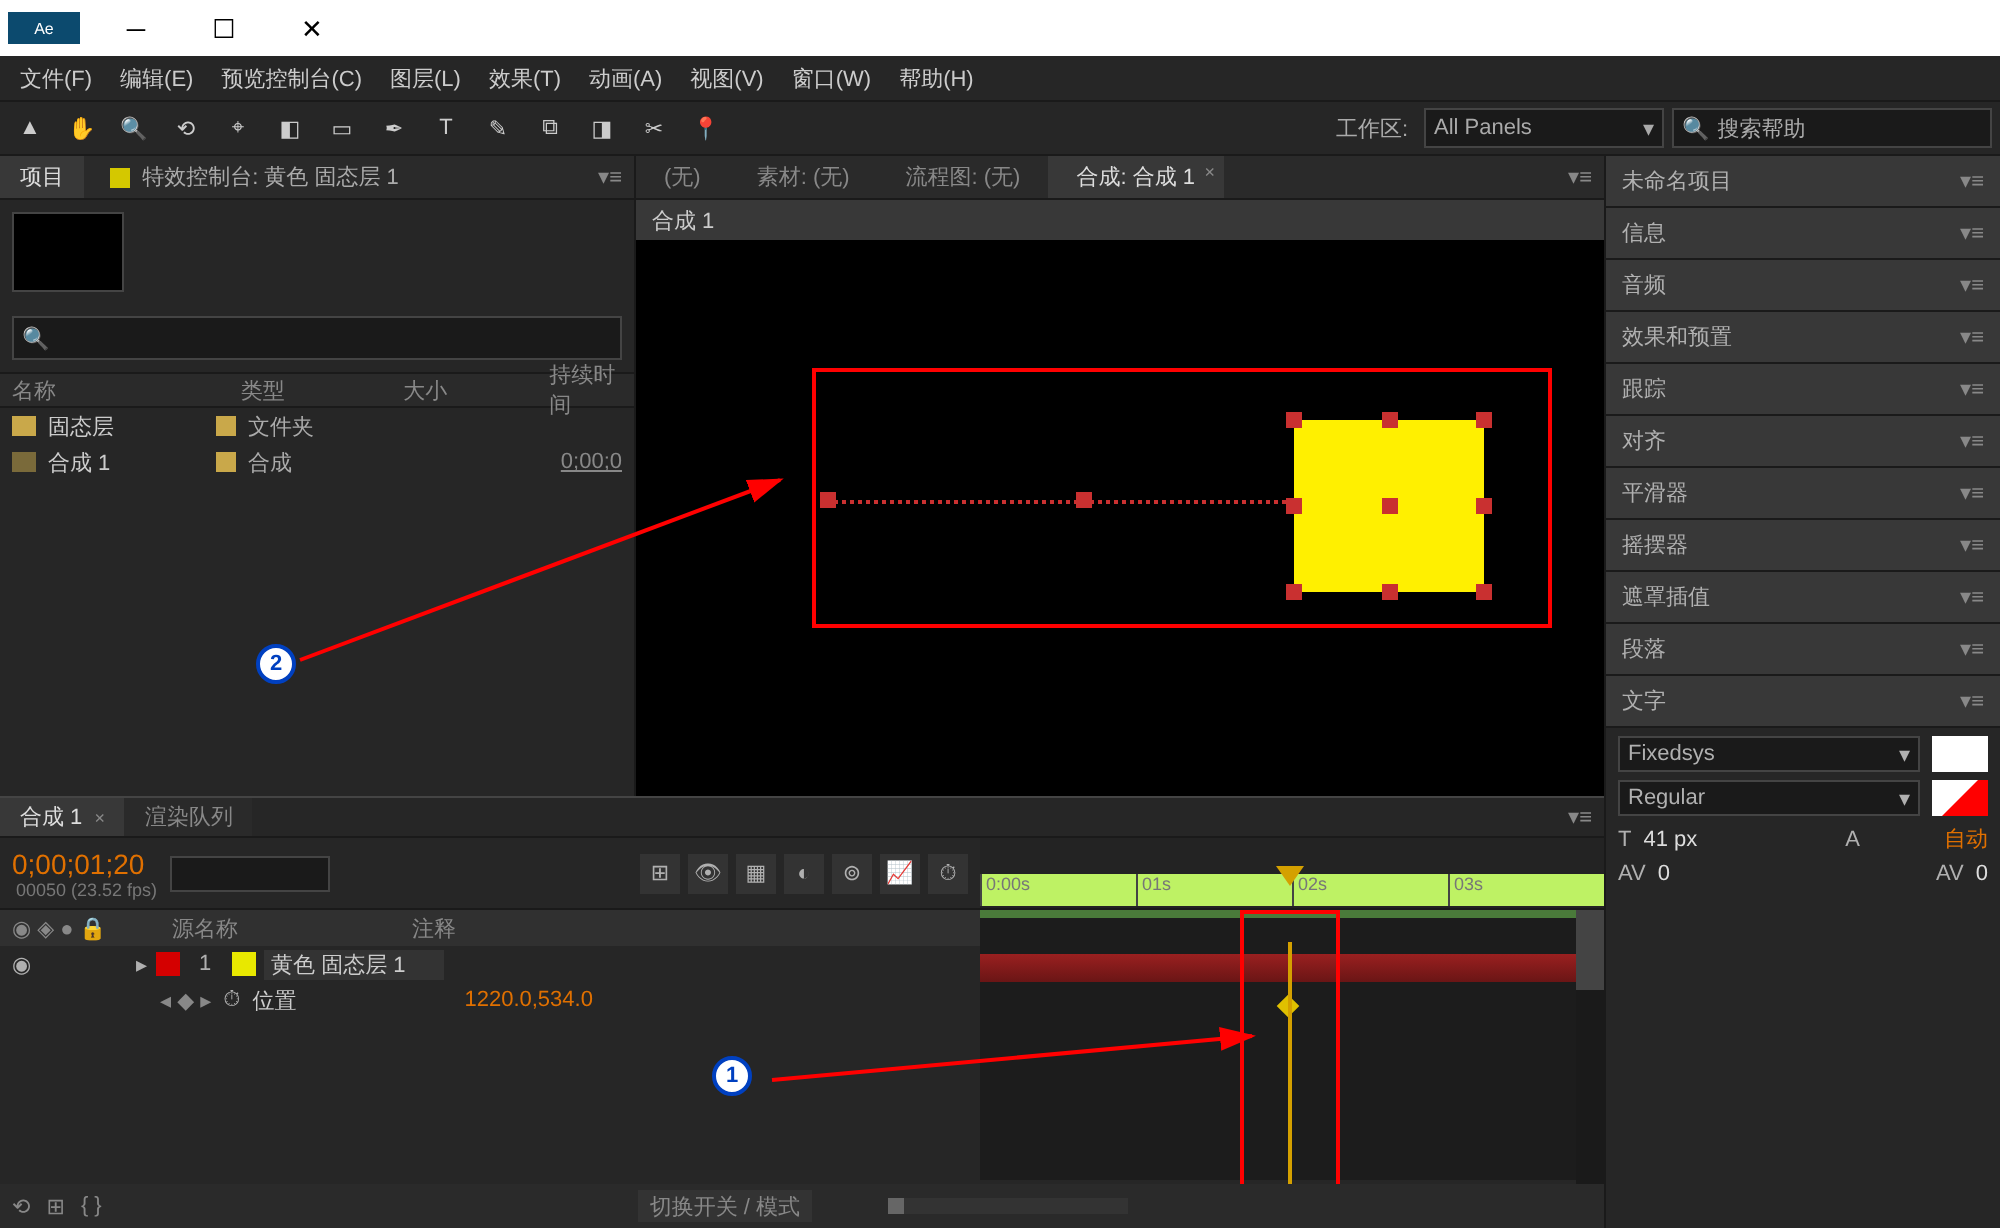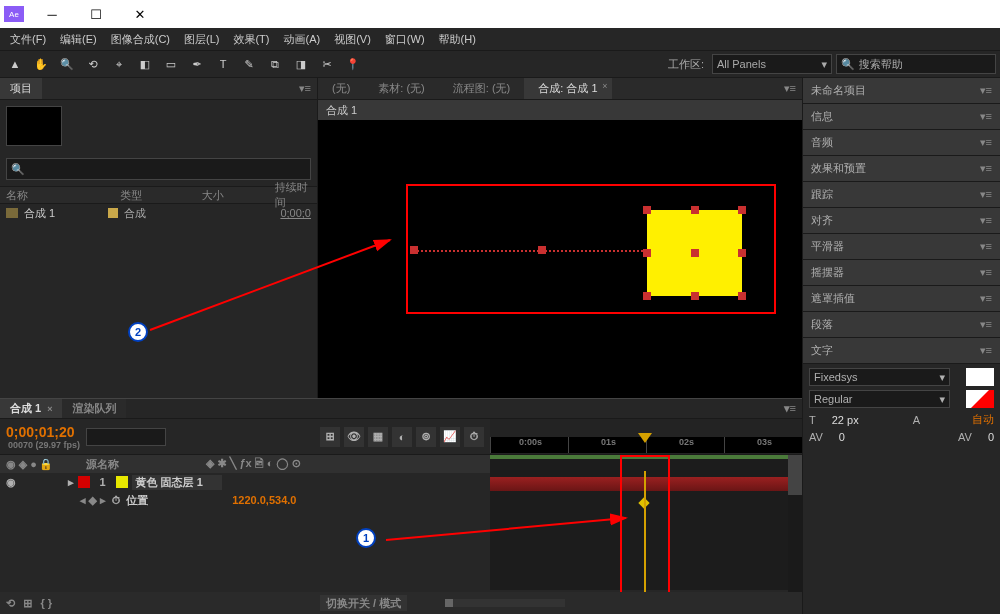--- a/index.html
+++ b/index.html
@@ -1,18 +1,18 @@
 <!DOCTYPE html>
 <html><head>
 <meta charset="utf-8">
 <style>
 * { margin:0; padding:0; box-sizing:border-box; font-family:"Microsoft YaHei",Arial,sans-serif; font-size:11px; user-select:none; }
 body { width:1000px; height:614px; background:#262626; color:#b0b0b0; overflow:hidden; position:relative; }
 .titlebar { height:28px; background:#fff; display:flex; align-items:center; padding:0 4px; color:#000; }
-.titlebar .icon { width:20px; height:16px; background:#8b5cf6; color:#fff; font-size:8px; font-weight:normal; display:flex; align-items:center; justify-content:center; margin-right:6px; }
+.titlebar .icon { width:36px; height:16px; background:#0c4a6e; color:#fff; font-size:8px; font-weight:normal; display:flex; align-items:center; justify-content:center; margin-right:6px; }
 .titlebar .title { flex:1; }
 .winbtns { display:flex; }
 .winbtn { width:44px; height:28px; display:flex; align-items:center; justify-content:center; font-size:13px; color:#000; }
 .menubar { height:22px; background:#262626; display:flex; align-items:center; padding:0 4px; gap:2px; }
 .menuitem { padding:2px 6px; color:#ccc; }
 .toolbar { height:28px; background:#262626; border-top:1px solid #1a1a1a; border-bottom:1px solid #1a1a1a; display:flex; align-items:center; padding:0 4px; gap:4px; }
 .tbtn { width:22px; height:22px; display:flex; align-items:center; justify-content:center; color:#ccc; }
 .toolbar .spacer { flex:1; }
 .toolbar .ws-label { color:#aaa; margin-right:4px; }
 .toolbar .dd, .searchbox { background:#1a1a1a; border:1px solid #444; height:20px; display:flex; align-items:center; padding:0 4px; color:#aaa; }
@@ -52,37 +52,37 @@
 .yellowrect { position:absolute; right:32px; top:24px; width:95px; height:86px; background:#fff000; }
 .yh { position:absolute; width:8px; height:8px; background:#c93030; }
 .dotline { position:absolute; left:6px; top:64px; width:268px; border-top:2px dotted #c93030; }
 .dn1{left:2px;top:60px;} .dn2{left:130px;top:60px;}
 .viewfoot { height:22px; background:#2a2a2a; display:flex; align-items:center; gap:8px; padding:0 6px; color:#aaa; border-top:1px solid #1a1a1a; }
 .vfitm { display:flex; align-items:center; gap:2px; }
 .rightcol { width:198px; display:flex; flex-direction:column; background:#262626; border-left:1px solid #1a1a1a; }
 .rp-row { height:26px; display:flex; align-items:center; justify-content:space-between; padding:0 8px; border-bottom:1px solid #1a1a1a; background:#383838; }
 .rp-row .tools { display:flex; gap:4px; color:#888; }
 .font-panel { padding:4px 6px; display:flex; flex-direction:column; gap:4px; }
-.fp-row { display:flex; align-items:center; gap:16px; }
+.fp-row { display:flex; align-items:center; gap:6px; }
 .fp-dd { flex:1; height:18px; background:#1a1a1a; border:1px solid #444; display:flex; align-items:center; padding:0 4px; justify-content:space-between; }
 .fp-val { color:#ddd; }
 .fp-auto { color:#e07000;margin-left:36px; }
-.tl { position:absolute; left:0; top:398px; width:802px; height:216px; background:#262626; border-top:1px solid #444;font-weight:bold; }
+.tl { position:absolute; left:0; top:398px; width:802px; height:216px; background:#262626; border-top:1px solid #444; }
 .tl-tabs { height:20px; display:flex; align-items:center; border-bottom:1px solid #1a1a1a; }
 .tl-tab { padding:2px 10px; background:#383838; color:#ddd; position:relative; }
 .tl-tab .x { margin-left:6px; font-size:9px; color:#888; }
 .tl-head { height:36px; display:flex; border-bottom:1px solid #1a1a1a; }
 .tl-left { width:490px; display:flex; align-items:center; padding:0 6px; gap:6px; }
 .tl-time { color:#e07000; font-size:14px; }
 .tl-sub { color:#777; font-size:9px; margin-left:2px; }
 .tl-search { width:80px; height:18px; background:#1a1a1a; border:1px solid #444; }
 .tl-btns { display:flex; gap:4px; margin-left:auto; }
 .tl-btns .b { width:20px; height:20px; background:#333; display:flex; align-items:center; justify-content:center; }
 .tl-right { flex:1; position:relative; background:#232323; }
-.ruler { position:absolute; left:0; top:18px; right:0; height:16px; background:#000000; display:flex;text-align:center; }
+.ruler { position:absolute; left:0; top:18px; right:0; height:16px; background:#bef264; display:flex; }
 .ruler .tk { flex:1; border-left:1px solid #444; color:#777; font-size:9px; padding-left:2px; }
 .playhead { position:absolute; left:154px; top:16px; width:2px; height:180px; background:#d4a000; }
 .ph-head { position:absolute; left:148px; top:14px; width:14px; height:10px; background:#d4a000; clip-path:polygon(0 0,100% 0,50% 100%); }
 .tl-colhdr { height:18px; background:#303030; display:flex; align-items:center; padding:0 6px; color:#888; font-size:10px; }
 .tl-colhdr .a{width:80px;} .tl-colhdr .b2{width:120px;} .tl-colhdr .c{flex:1;} .tl-colhdr .d{width:160px;}
 .layerrow { height:18px; display:flex; align-items:center; padding:0 6px; gap:4px; }
 .layerrow .eye{width:14px;} .layerrow .n{width:18px;text-align:center;}
 .layerrow .sw3 { width:12px; height:12px; background:#d40000; }
 .layerrow .sw4 { width:12px; height:12px; background:#e8e800; }
 .layerrow .lnm { color:#ccc; padding:0 4px; background:#333; width:90px; }
@@ -110,21 +110,21 @@
   <div class="winbtns">
     <div class="winbtn">─</div>
     <div class="winbtn">☐</div>
     <div class="winbtn close">✕</div>
   </div>
 </div>
 
 <div class="menubar">
   <div class="menuitem">文件(F)</div>
   <div class="menuitem">编辑(E)</div>
-  <div class="menuitem">图像合成(C)</div>
+  <div class="menuitem">预览控制台(C)</div>
   <div class="menuitem">图层(L)</div>
   <div class="menuitem">效果(T)</div>
   <div class="menuitem">动画(A)</div>
   <div class="menuitem">视图(V)</div>
   <div class="menuitem">窗口(W)</div>
   <div class="menuitem">帮助(H)</div>
 </div>
 
 <div class="toolbar">
   <div class="tbtn">▲</div>
@@ -151,33 +151,43 @@
     <span class="mag">🔍</span>
     <span>搜索帮助</span>
   </div>
 </div>
 
 <div class="main">
 
   <div class="leftcol">
     <div class="panel-tabs">
       <div class="ptab active">项目</div>
+      <div class="ptab">
+        <span class="sw"></span>
+        <span>特效控制台: 黄色 固态层 1</span>
+      </div>
       <div class="panel-menu">▾≡</div>
     </div>
     <div class="projhead">
       <div class="thumb"></div>
     </div>
     <div class="projsearch">
         <span>🔍</span>
       </div>
     <div class="projcols">
       <span>名称</span>
       <span>类型</span>
       <span>大小</span>
       <span>持续时间</span>
+    </div>
+    <div class="projrow">
+      <span class="folder-ic"></span>
+      <span class="nm">固态层</span>
+      <span class="sw2"></span>
+      <span class="typ">文件夹</span>
     </div>
     <div class="projrow">
       <span class="comp-ic"></span>
       <span class="nm">合成 1</span>
       <span class="sw2"></span>
       <span class="typ">合成</span>
       <span class="dur">0;00;0</span>
     </div>
     <div class="projfoot">
       <span>⬚</span>
@@ -287,21 +297,21 @@
       </div>
       <div class="fp-row">
         <div class="fp-dd">
             <span>Regular</span>
             <span>▾</span>
           </div>
         <div style="width:28px;height:18px;background:linear-gradient(135deg,#fff 49%,#f00 51%);"></div>
       </div>
       <div class="fp-row">
         <span>T</span>
-        <span class="fp-val">22 px</span>
+        <span class="fp-val">41 px</span>
         <span style="margin-left:auto">A</span>
         <span class="fp-auto">自动</span>
       </div>
       <div class="fp-row">
         <span>AV</span>
         <span class="fp-val">0</span>
         <span style="margin-left:auto">AV</span>
         <span class="fp-val">0</span>
       </div>
     </div>
@@ -311,21 +321,21 @@
 <div class="tl">
   <div class="tl-tabs">
     <div class="tl-tab"><span>合成 1</span><span class="x">×</span></div>
     <div class="tl-tab" style="background:#2a2a2a;color:#888;">渲染队列</div>
     <div class="panel-menu" style="margin-left:auto;padding:0 6px;">▾≡</div>
   </div>
   <div class="tl-head">
     <div class="tl-left">
       <div>
         <div class="tl-time">0;00;01;20</div>
-        <div class="tl-sub">00070 (29.97 fps)</div>
+        <div class="tl-sub">00050 (23.52 fps)</div>
       </div>
       <div class="tl-search"></div>
       <div class="tl-btns">
         <div class="b">⊞</div>
         <div class="b">👁</div>
         <div class="b">▦</div>
         <div class="b">◐</div>
         <div class="b">⊚</div>
         <div class="b">📈</div>
         <div class="b">⏱</div>
@@ -337,20 +347,21 @@
         <div class="tk">01s</div>
         <div class="tk">02s</div>
         <div class="tk">03s</div>
       </div>
       <div class="ph-head"></div>
     </div>
   </div>
   <div class="tl-colhdr">
     <span class="a">◉ ◈ ● 🔒</span>
     <span class="b2">源名称</span>
+    <span class="c">注释</span>
     <span class="d">◈ ✱ ╲ ƒx 🖻 ◐ ◯ ⊙</span>
   </div>
   <div class="layerrow">
     <span class="eye">◉</span>
     <span style="width:40px;"></span>
     <span>▸</span>
     <span class="sw3"></span>
     <span class="n">1</span>
     <span class="sw4"></span>
     <span class="lnm">黄色 固态层 1</span>

